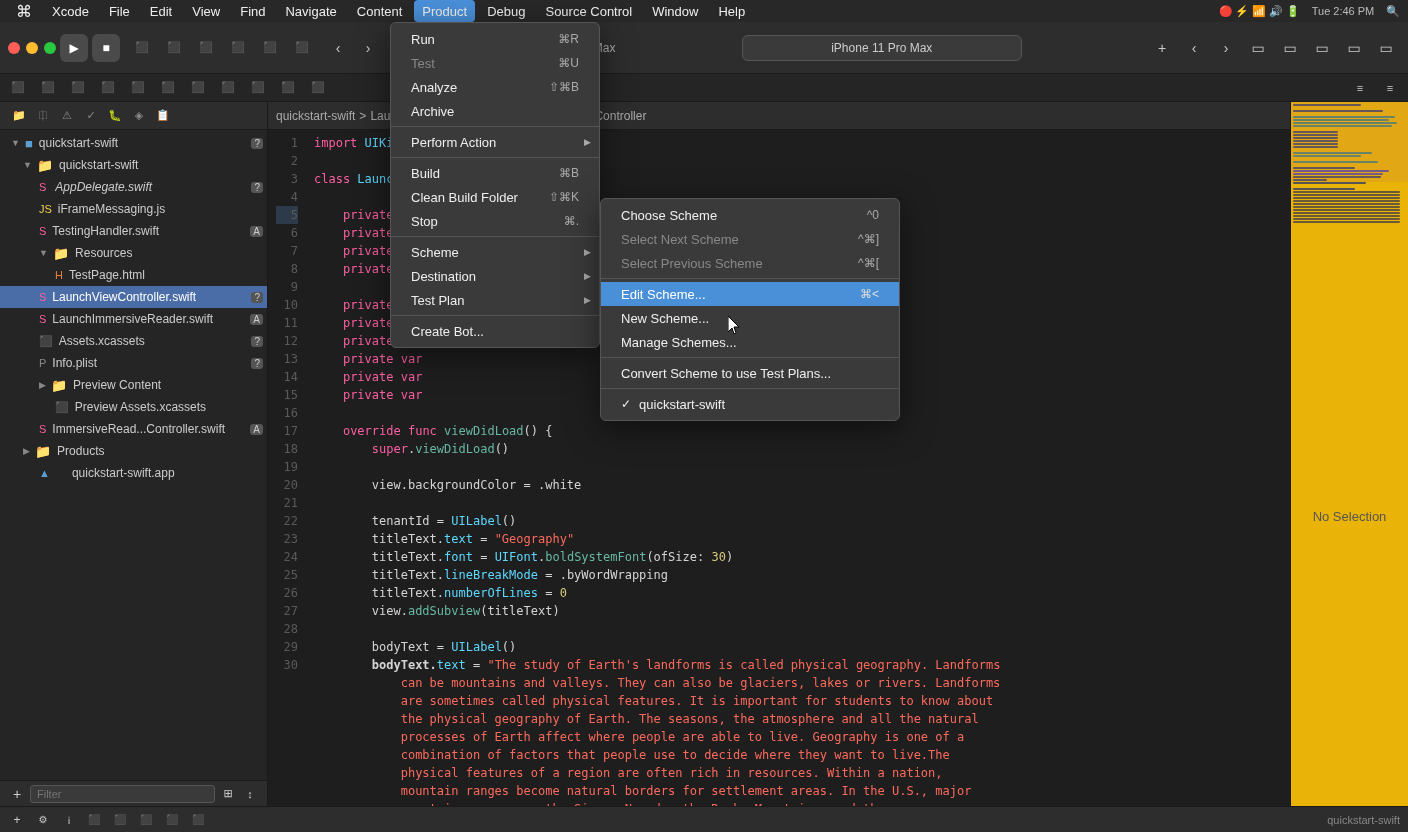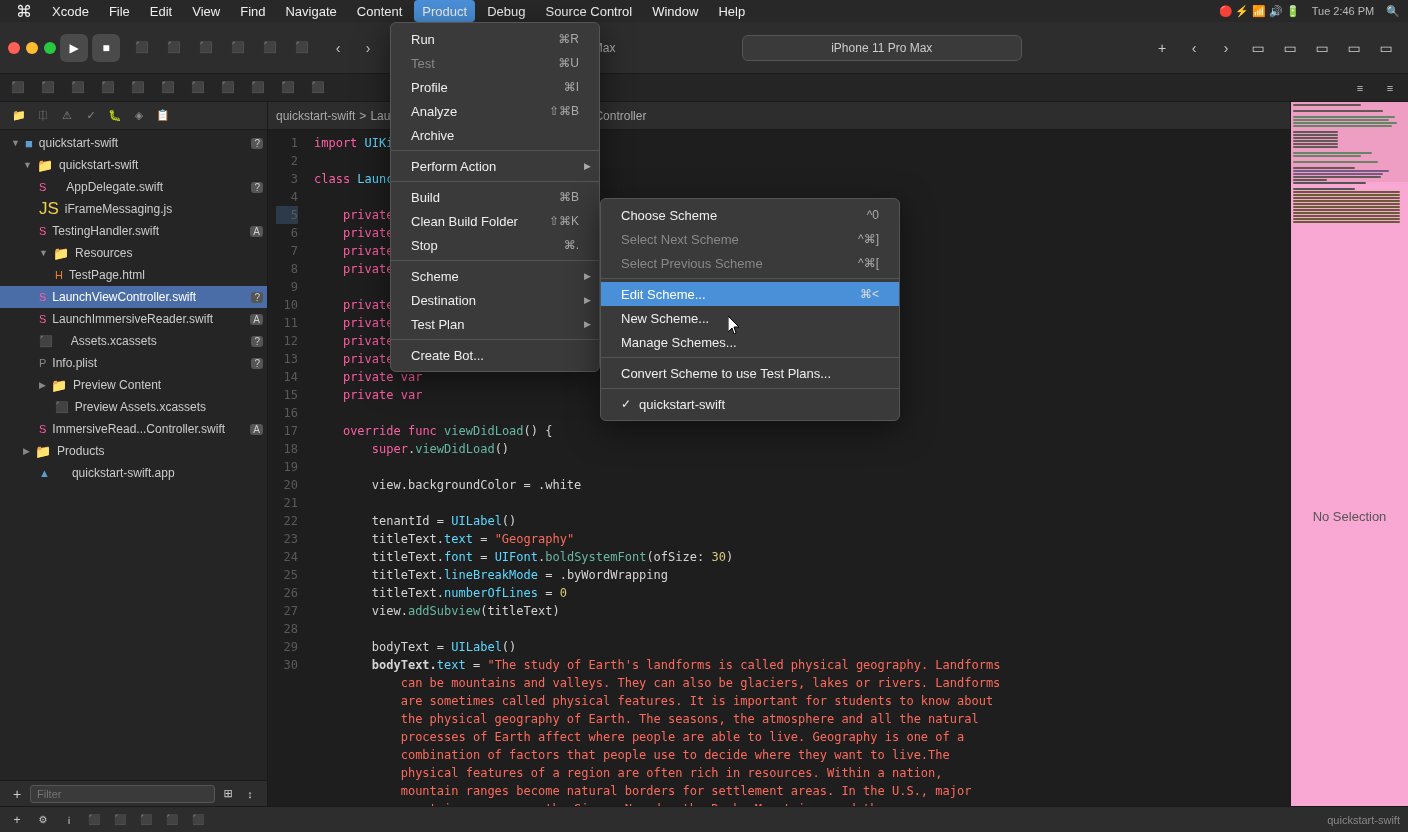--- a/index.html
+++ b/index.html
@@ -238,21 +238,21 @@
     
     .right-panel {
       width: 118px;
       background: #1e1e1e;
       border-left: 1px solid #1a1a1a;
       overflow: hidden;
     }
     .minimap {
       width: 100%;
       height: 100%;
-      background: #f9a8d4;
+      background: #eab308;
       position: relative;
       overflow: hidden;
     }
     .minimap-content {
       position: absolute;
       top: 0;
       left: 0;
       right: 0;
       padding: 2px;
     }
@@ -494,27 +494,27 @@
         <div class="tree-item">
           <span class="indent" style="width:12px;"></span>
           <span style="color:#888;font-size:9px;margin-right:2px;">▼</span>
           <span style="color:#5a9fd4;font-size:13px;">📁</span>
           <span style="margin-left:3px;">quickstart-swift</span>
         </div>
 
         <div class="tree-item">
           <span class="indent" style="width:28px;"></span>
           <span style="color:#fc5fa3;font-size:11px;">S</span>
-          <span style="margin-left:17px;">AppDelegate.swift</span>
+          <span style="margin-left:6px;font-style:italic;">AppDelegate.swift</span>
           <span class="badge">?</span>
         </div>
 
         <div class="tree-item">
           <span class="indent" style="width:28px;"></span>
-          <span style="color:#f0d050;font-size:17px;">JS</span>
+          <span style="color:#f0d050;font-size:11px;">JS</span>
           <span style="margin-left:3px;">iFrameMessaging.js</span>
         </div>
 
         <div class="tree-item">
           <span class="indent" style="width:28px;"></span>
           <span style="color:#fc5fa3;font-size:11px;">S</span>
           <span style="margin-left:3px;">TestingHandler.swift</span>
           <span class="badge">A</span>
         </div>
 
@@ -541,21 +541,21 @@
         <div class="tree-item">
           <span class="indent" style="width:28px;"></span>
           <span style="color:#fc5fa3;font-size:11px;">S</span>
           <span style="margin-left:3px;">LaunchImmersiveReader.swift</span>
           <span class="badge">A</span>
         </div>
 
         <div class="tree-item">
           <span class="indent" style="width:28px;"></span>
           <span style="color:#888;font-size:11px;">⬛</span>
-          <span style="margin-left:15px;">Assets.xcassets</span>
+          <span style="margin-left:3px;">Assets.xcassets</span>
           <span class="badge">?</span>
         </div>
 
         <div class="tree-item">
           <span class="indent" style="width:28px;"></span>
           <span style="color:#888;font-size:11px;">P</span>
           <span style="margin-left:3px;">Info.plist</span>
           <span class="badge">?</span>
         </div>
 
@@ -762,24 +762,20 @@
 <div class="product-menu-dropdown">
   <div class="menu-item">
     <span>Run</span>
     <span class="shortcut">⌘R</span>
   </div>
   <div class="menu-item disabled">
     <span>Test</span>
     <span class="shortcut">⌘U</span>
   </div>
   <div class="menu-item">
-    <span>Profile</span>
-    <span class="shortcut">⌘I</span>
-  </div>
-  <div class="menu-item">
     <span>Analyze</span>
     <span class="shortcut">⇧⌘B</span>
   </div>
   <div class="menu-item">
     <span>Archive</span>
   </div>
   <div class="menu-separator"></div>
   <div class="menu-item submenu-arrow">
     <span>Perform Action</span>
   </div>

